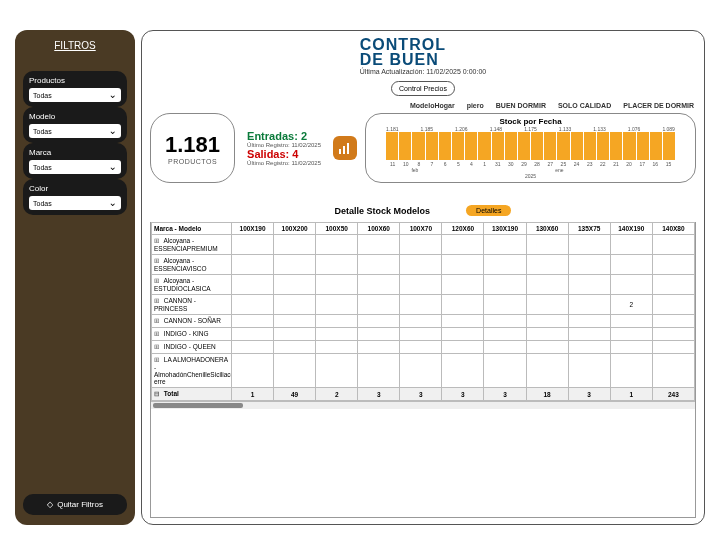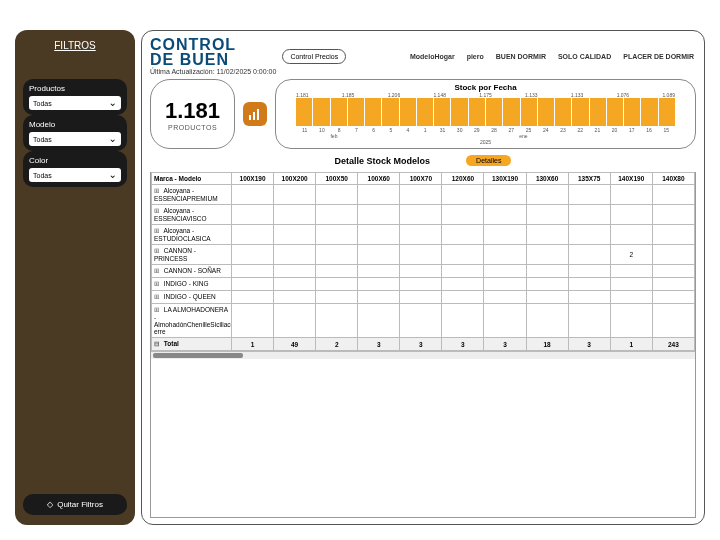--- a/index.html
+++ b/index.html
@@ -1,26 +1,26 @@
 <!DOCTYPE html>
 <html><head>
 <meta charset="utf-8">
 <style>
 * { box-sizing: border-box; margin: 0; padding: 0; font-family: Arial, sans-serif; }
 body { width: 720px; height: 540px; background: #fff; overflow: hidden; font-size: 8px; padding: 30px 15px 15px 15px; }
 .app { display: flex; gap: 6px; height: 100%; }
 .sidebar { width: 120px; background: #4a3a24; border-radius: 12px; padding: 10px 8px; display: flex; flex-direction: column; gap: 8px; }
-.sidebar-title { color: #fff; font-size: 10px; text-align: center; text-decoration: underline; margin-bottom: 20px; }
+.sidebar-title { color: #fff; font-size: 10px; text-align: center; text-decoration: underline; margin-bottom: 12px; }
 .filter-group { background: #1a1a1a; border-radius: 10px; padding: 5px 6px; }
 .filter-label { color: #fff; font-size: 8px; margin-bottom: 3px; }
 .filter-select { width: 100%; background: #fff; border: none; border-radius: 3px; padding: 2px 4px; font-size: 7px; height: 14px; display: flex; align-items: center; justify-content: space-between; cursor: pointer; }
 .filter-select::after { content: "⌄"; font-size: 10px; line-height: 6px; }
 .clear-btn { background: #1a1a1a; color: #fff; border-radius: 10px; padding: 6px; font-size: 8px; text-align: center; cursor: pointer; display: flex; align-items: center; justify-content: center; gap: 4px; margin-top: auto; }
 .content { flex: 1; border: 1px solid #555; border-radius: 12px; padding: 6px 8px; display: flex; flex-direction: column; gap: 4px; overflow: hidden; }
-.topbar { display: flex; align-items: center; gap: 6px; }
+.topbar { display: flex; align-items: center; gap: 6px; flex-direction: column; }
 .title-block { display: flex; flex-direction: column; }
 .title-main { font-size: 16px; font-weight: 900; color: #0a4b78; letter-spacing: 1px; line-height: 0.95; }
 .subtitle-line { font-size: 7px; color: #333; margin-top: 1px; }
 .price-btn { background: #fff; border: 1px solid #555; border-radius: 12px; padding: 3px 7px; font-size: 7px; cursor: pointer; text-align:center; }
 .brand-logos { display: flex; gap: 8px; align-items: center; margin-left: auto; }
 .brand { font-size: 7px; color: #333; font-weight: bold; padding: 0 2px; white-space:nowrap; }
 .kpi-row { display: flex; gap: 8px; align-items: stretch; }
 .kpi-big { border: 1px solid #888; border-radius: 20px; padding: 6px 14px; text-align: center; display:flex; flex-direction:column; justify-content:center; }
 .kpi-number { font-size: 22px; font-weight: bold; }
 .kpi-label { font-size: 7px; color: #555; letter-spacing: 0.5px; }
@@ -33,21 +33,21 @@
 .chart-labels { display: flex; justify-content: space-between; font-size: 5px; color: #555; }
 .chart-bars { display: flex; justify-content: space-between; align-items: flex-end; height: 28px; gap:1px; }
 .chart-bars div { flex:1; background: #f5a623; height: 100%; }
 .chart-xticks { display: flex; justify-content: space-between; font-size: 5px; color: #555; margin-top:1px; }
 .chart-xticks span { flex:1; text-align:center; }
 .chart-axis-months { display:flex; font-size:5px; color:#555; }
 .chart-axis-months span:first-child{ flex:3; text-align:center;}
 .chart-axis-months span:last-child{ flex:12; text-align:center;}
 .chart-year { font-size:5px; color:#555; text-align:center;}
 .icon-badge { background:#d17a1a; border-radius:6px; width:24px; height:24px; display:flex; align-items:center; justify-content:center; align-self:center;}
-.table-header { display: flex; justify-content: center; align-items: center; gap: 36px; margin-top: 2px; }
+.table-header { display: flex; justify-content: center; align-items: center; gap: 36px; margin-top: 18px; }
 .table-title { font-size: 9px; font-weight: bold; }
 .detail-btn { background: #f5a623; border-radius: 8px; padding: 2px 10px; font-size: 7px; cursor: pointer; }
 .table-wrap { flex: 1; overflow: hidden; border: 1px solid #999; border-top:none; margin-top:2px; position:relative;}
 table { border-collapse: collapse; width: 100%; font-size: 6.5px; table-layout:fixed; }
 th, td { border: 1px solid #bbb; padding: 2px 2px; text-align: center; overflow:hidden; }
 th { background: #fff; font-weight: bold; }
 .row-name { text-align: left; padding-left: 2px; width:80px; }
 .row-name .exp { display:inline-block; width:8px; color:#666; }
 tfoot td { font-weight: bold; background: #f0f0f0; }
 .scrolltrack { height:8px; background:#eee; border-top:1px solid #bbb; position:relative;}
@@ -63,20 +63,24 @@
     <div id="filters">
         <div class="filter-group">
           <div class="filter-label">Productos</div>
           <div class="filter-select">Todas</div>
         </div>
         <div class="filter-group">
           <div class="filter-label">Modelo</div>
           <div class="filter-select">Todas</div>
         </div>
         <div class="filter-group">
+          <div class="filter-label">Marca</div>
+          <div class="filter-select">Todas</div>
+        </div>
+        <div class="filter-group">
           <div class="filter-label">Color</div>
           <div class="filter-select">Todas</div>
         </div>
       </div>
       <div class="clear-btn">
       <span>◇</span>
       <span>Quitar Filtros</span>
     </div>
   </div>
 
@@ -97,20 +101,26 @@
           <div class="brand">BUEN DORMIR</div>
           <div class="brand">SOLO CALIDAD</div>
           <div class="brand">PLACER DE DORMIR</div>
         </div>
     </div>
 
     <div class="kpi-row">
       <div class="kpi-big">
         <div class="kpi-number">1.181</div>
         <div class="kpi-label">PRODUCTOS</div>
+      </div>
+      <div class="kpi-mid">
+        <div class="entrada"><span>Entradas:</span> <span>2</span></div>
+        <div class="subreg">Último Registro: 11/02/2025</div>
+        <div class="salida"><span>Salidas:</span> <span>4</span></div>
+        <div class="subreg">Último Registro: 11/02/2025</div>
       </div>
       <div class="icon-badge">
           <svg width="14" height="14" viewBox="0 0 14 14">
             <rect x="1" y="8" width="2" height="5" fill="#fff"></rect>
             <rect x="5" y="5" width="2" height="8" fill="#fff"></rect>
             <rect x="9" y="2" width="2" height="11" fill="#fff"></rect>
           </svg>
         </div>
       <div class="chart-zone">
         <div class="chart-title">Stock por Fecha</div>

